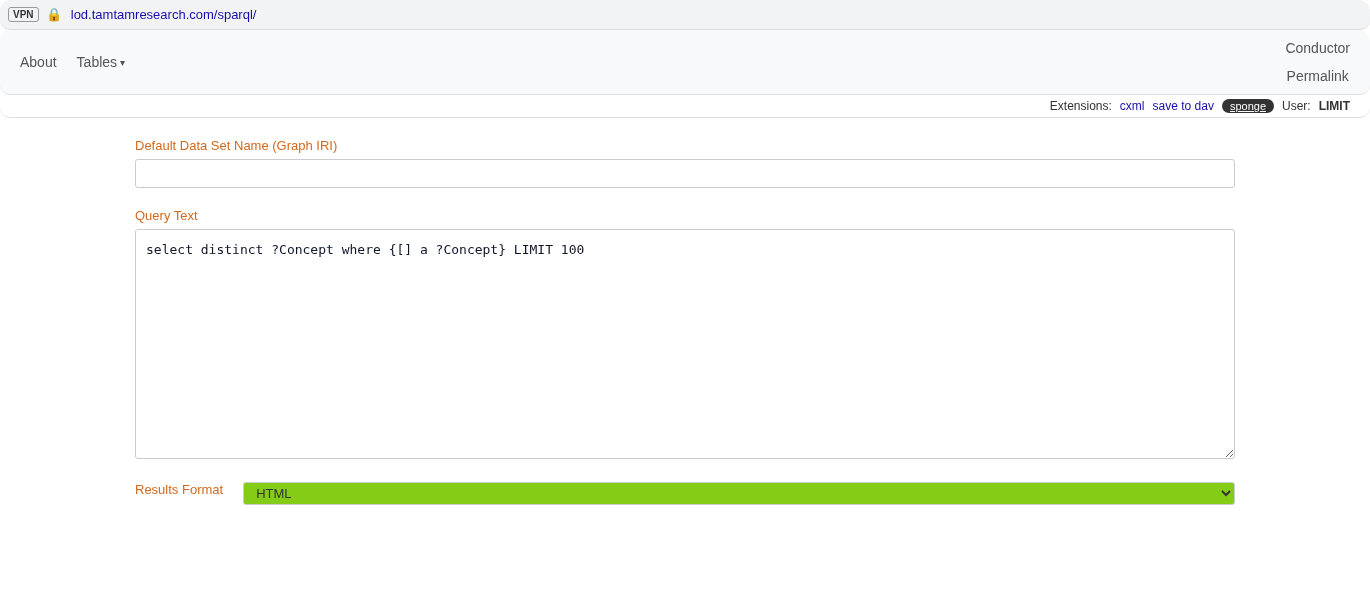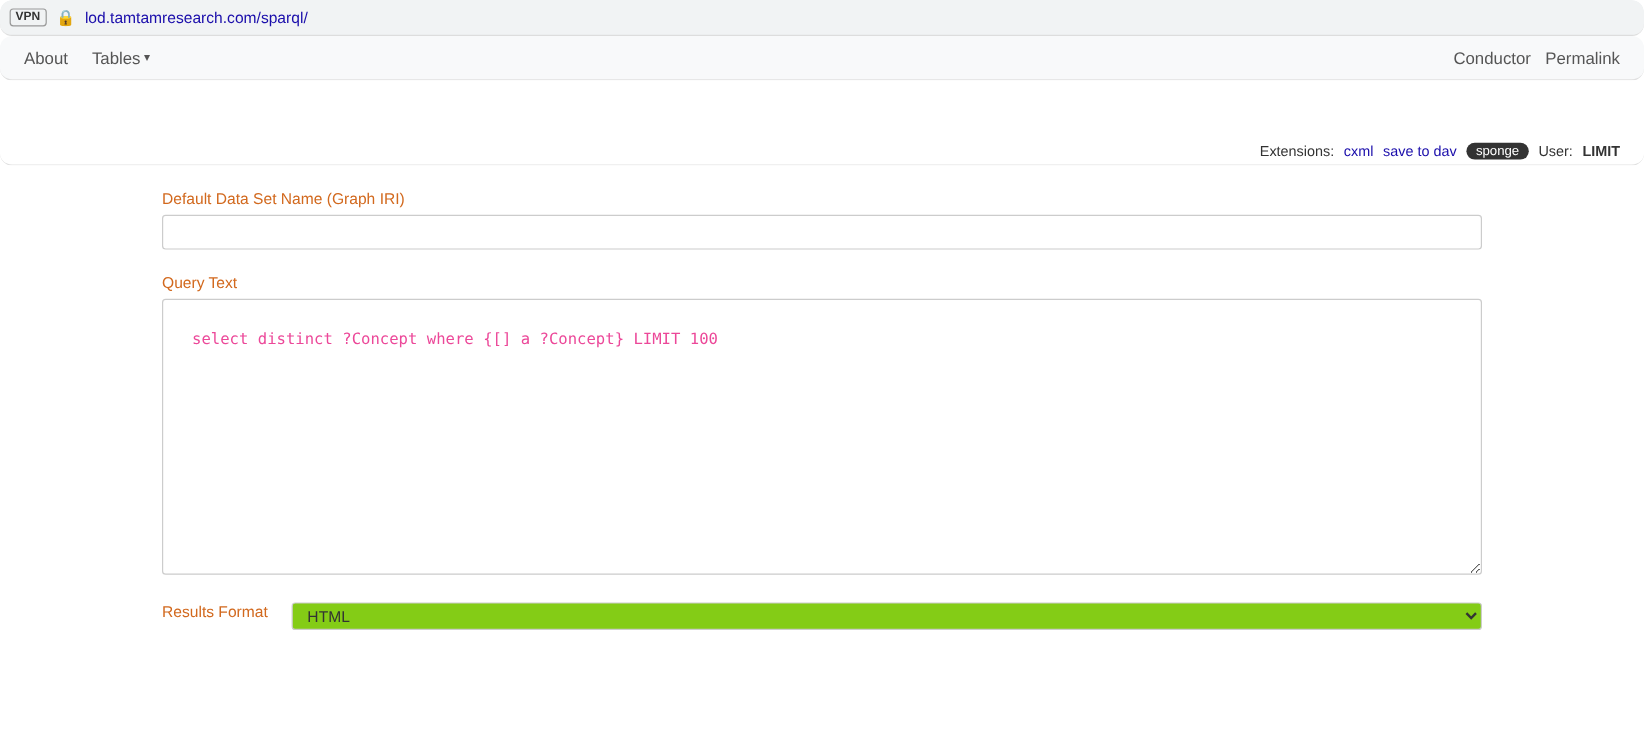--- a/index.html
+++ b/index.html
@@ -82,59 +82,60 @@
     }
 
     .dropdown-arrow {
       font-size: 10px;
     }
 
     .nav-right {
       display: flex;
       align-items: center;
       gap: 12px;
+      flex-direction: column;
     }
 
     .nav-right-link {
       font-size: 14px;
       color: #555;
       cursor: pointer;
       text-decoration: none;
     }
 
     
     .extensions-bar {
       display: flex;
       align-items: flex-start;
       justify-content: flex-end;
       padding: 4px 20px;
       background: #fff;
       border-bottom: 1px solid #e0e0e0;
       gap: 8px;
       font-size: 12px;
-      margin-top: 48px;
     }
 
     .ext-label {
       color: #333;
       font-weight: normal;
     }
 
     .ext-link {
       color: #1a0dab;
       cursor: pointer;
       text-decoration: none;
     }
 
     .ext-sponge {
       background: #333;
       color: #fff;
       border-radius: 10px;
       padding: 1px 8px;
       font-size: 11px;
+      text-decoration: underline;
     }
 
     .ext-user {
       color: #333;
     }
 
     .ext-user-name {
       font-weight: bold;
       color: #333;
     }
@@ -170,26 +171,26 @@
       color: #d2691e;
       font-size: 13px;
       margin-bottom: 6px;
     }
 
     .query-textarea {
       width: 100%;
       height: 230px;
       border: 1px solid #ccc;
       border-radius: 3px;
-      padding: 24px;
+      padding: 10px;
       font-size: 13px;
       font-family: monospace;
       outline: none;
       resize: vertical;
-      color: #ec4899;
+      color: #0f172a;
       line-height: 1.5;
     }
 
     .results-section {
       margin-top: 20px;
       display: flex;
       align-items: flex-start;
       gap: 20px;
     }
 

